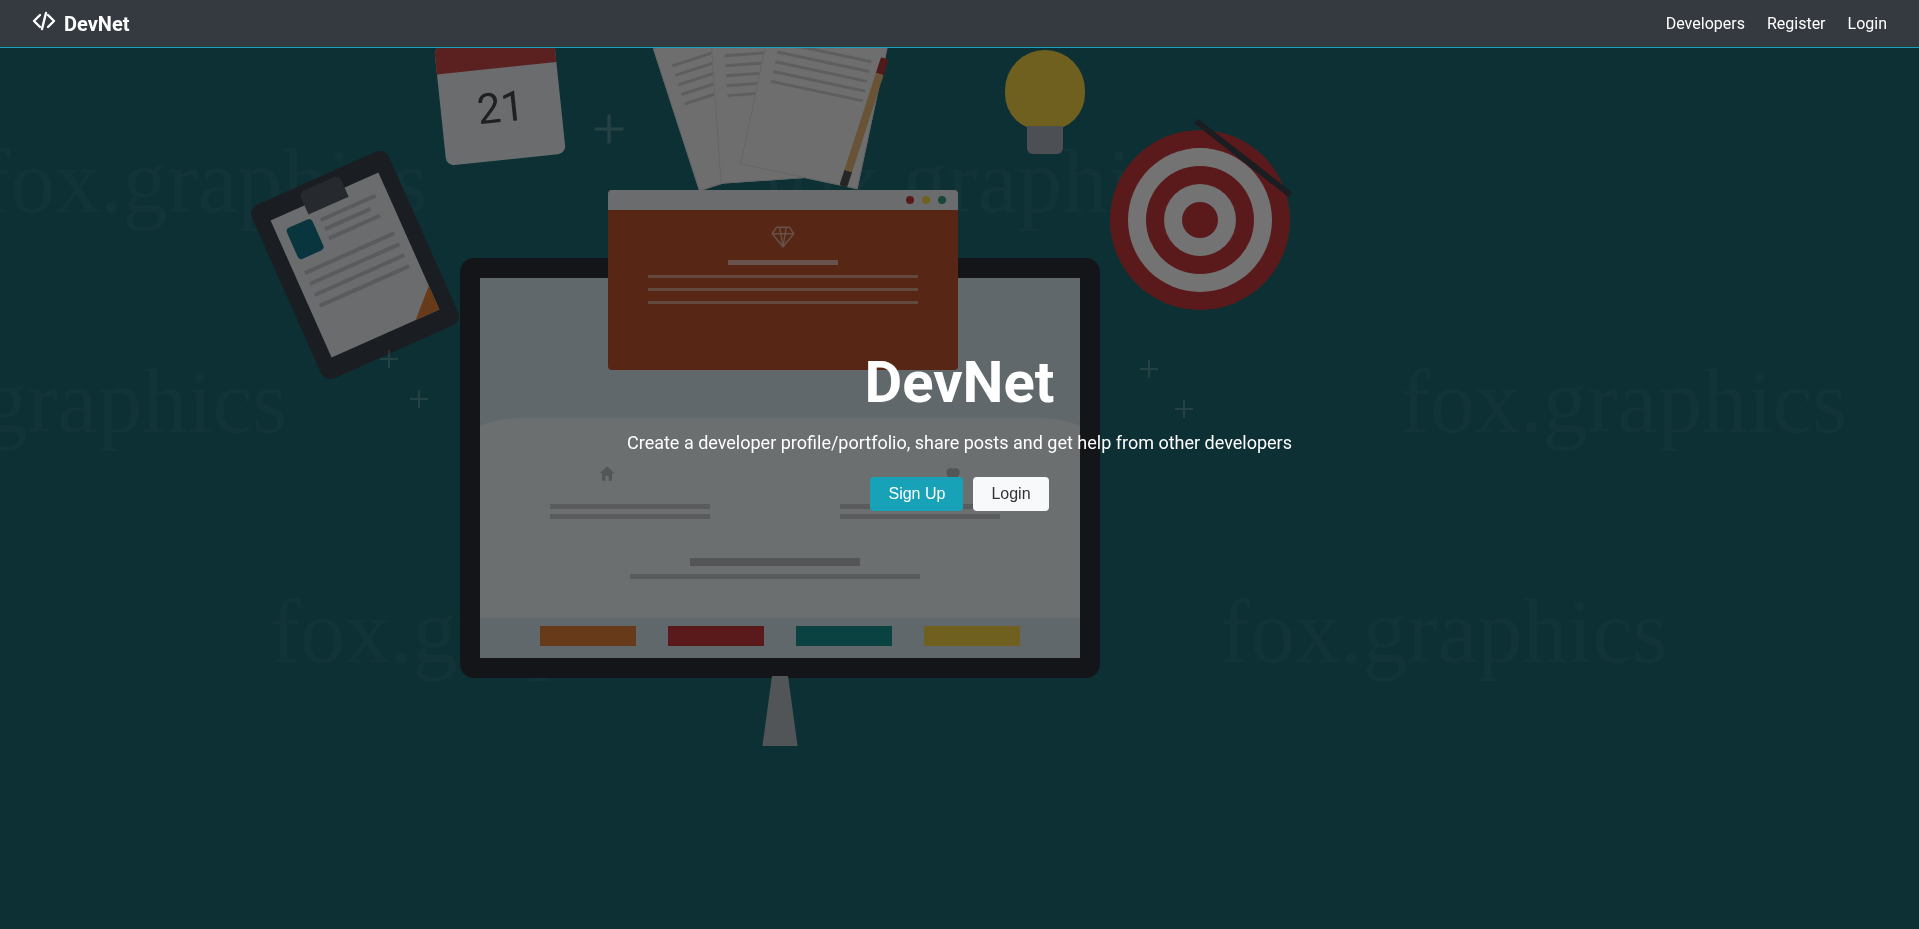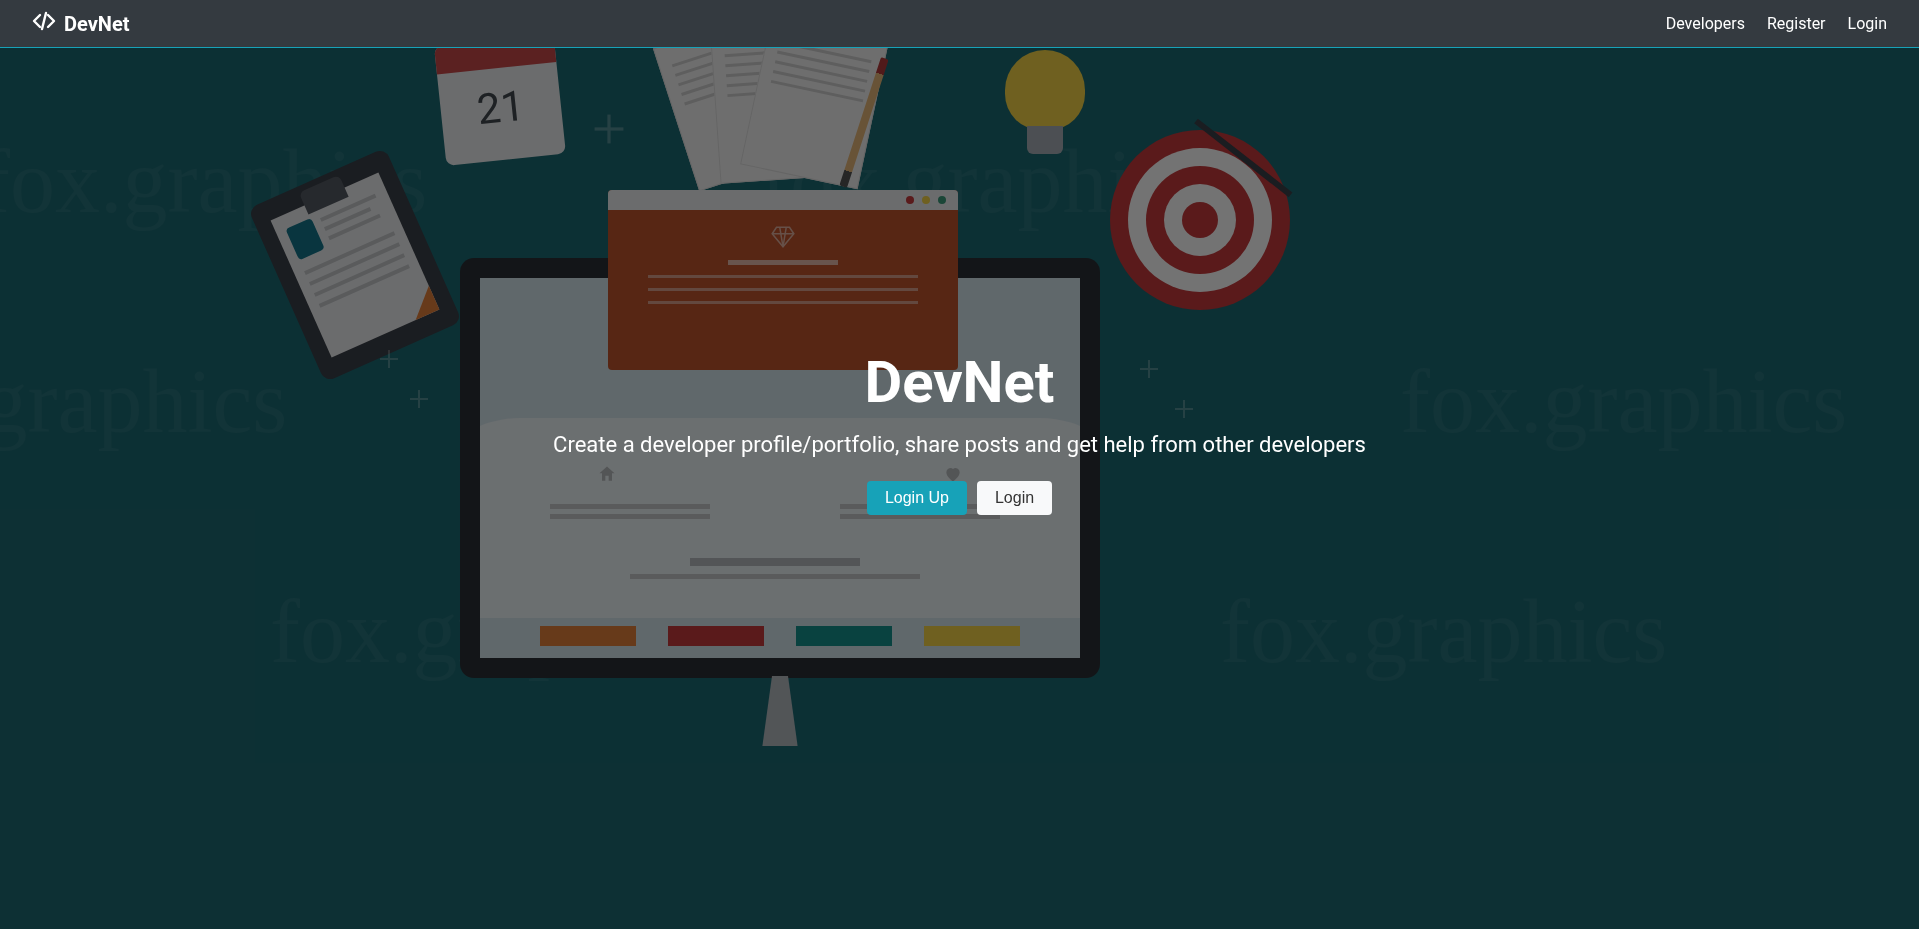--- a/index.html
+++ b/index.html
@@ -336,21 +336,21 @@
       text-align: center;
       color: #fff;
     }
     .hero-wrap { position: absolute; top: 48px; left: 0; right: 0; bottom: 0; }
     .hero h1 {
       font-size: 58px;
       font-weight: 700;
       margin-bottom: 16px;
     }
     .hero p {
-      font-size: 22px;
+      font-size: 18px;
       margin-bottom: 24px;
     }
     .hero-buttons {
       display: flex;
       gap: 10px;
     }
     .btn {
       display: inline-block;
       padding: 8px 18px;
       font-size: 16px;
@@ -497,17 +497,17 @@
     <a>Register</a>
     <a>Login</a>
   </div>
 </nav>
 
 <div class="hero-wrap">
   <section class="hero">
     <h1>DevNet</h1>
     <p>Create a developer profile/portfolio, share posts and get help from other developers</p>
     <div class="hero-buttons">
-      <button class="btn btn-primary">Login Up</button>
+      <button class="btn btn-primary">Sign Up</button>
       <button class="btn btn-light">Login</button>
     </div>
   </section>
 </div>
 
 </body></html>

